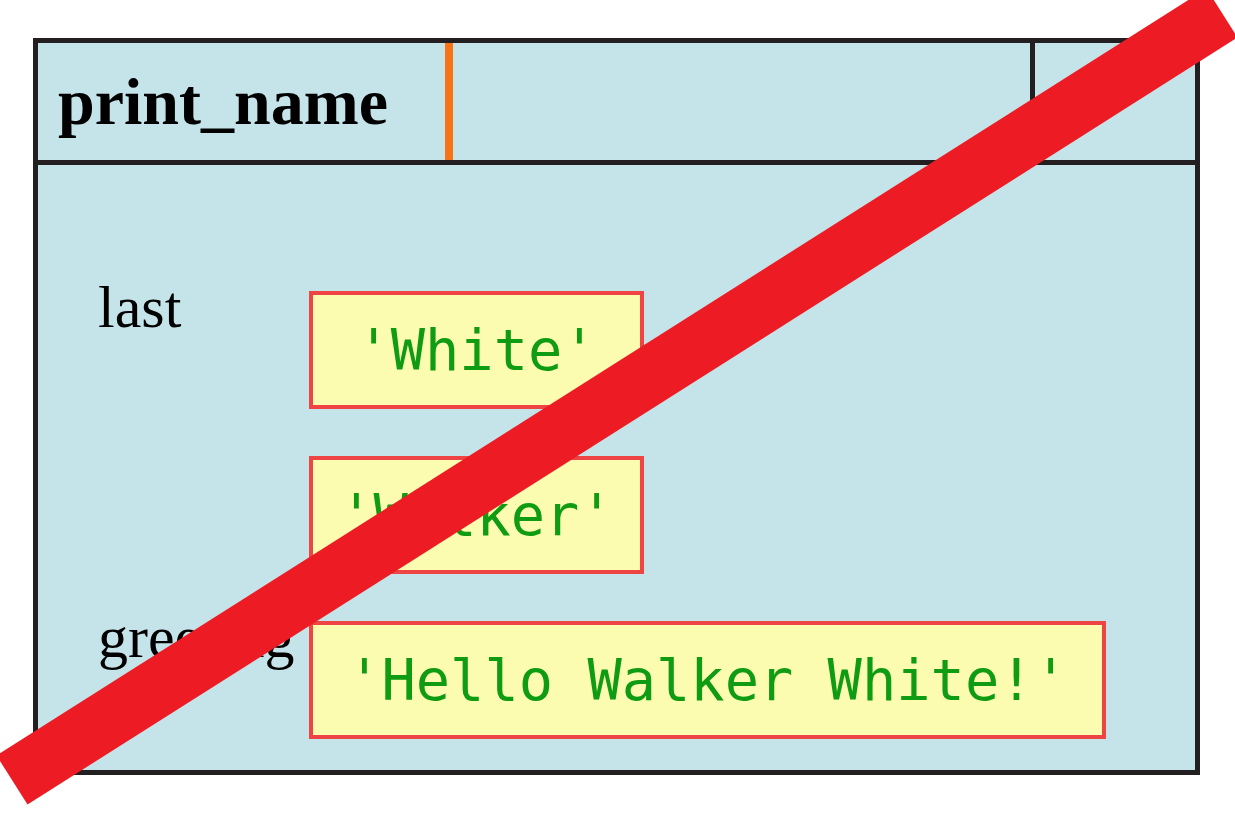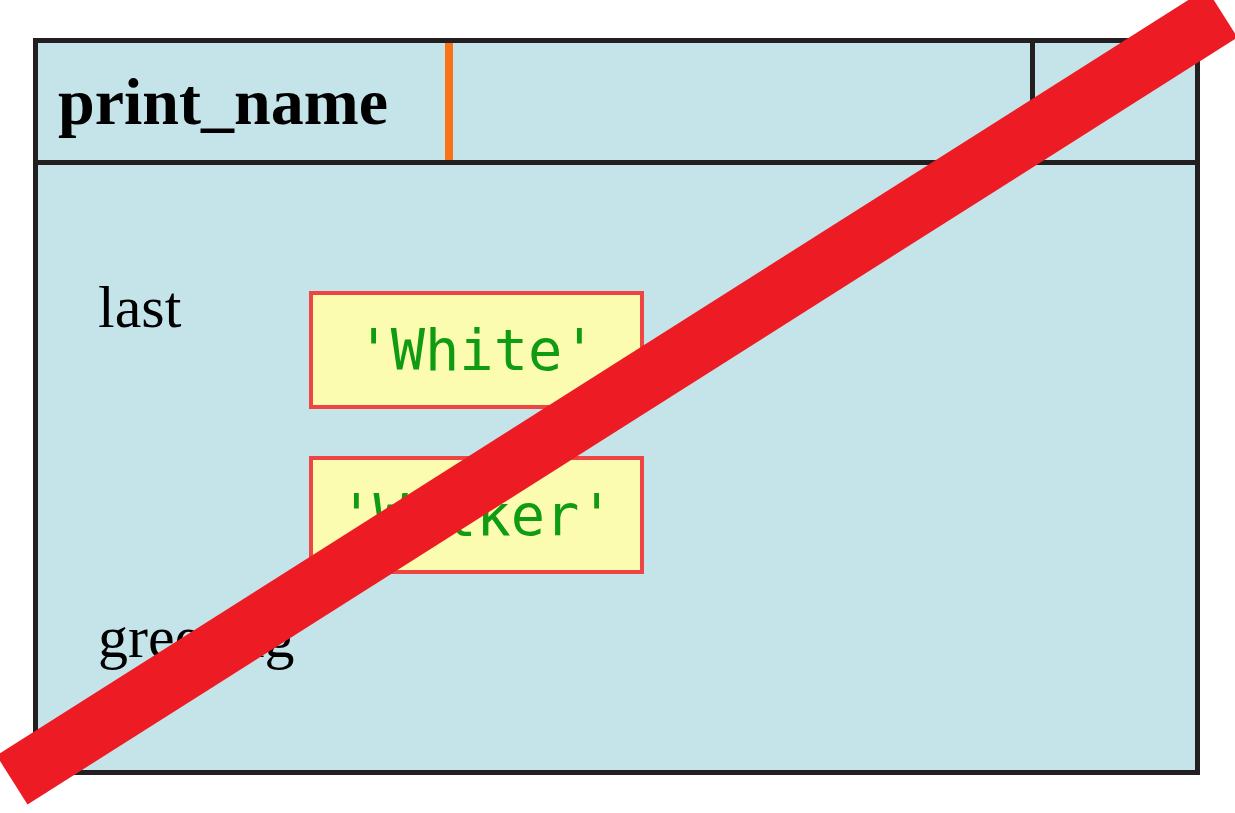--- a/index.html
+++ b/index.html
@@ -178,20 +178,23 @@
       </div>
 
       <div class="var-row row-1">
         <div class="var-value-box box-1">
           <span class="var-value-text">'Walker'</span>
         </div>
       </div>
 
       <div class="var-row row-2">
         <span class="var-label">greeting</span>
+        <div class="var-value-box box-2">
+          <span class="var-value-text">'Hello Walker White!'</span>
+        </div>
       </div>
 
     </div>
   </div>
 
   <svg class="strike-overlay" viewBox="0 0 1235 813" width="1235" height="813" xmlns="http://www.w3.org/2000/svg">
     <line id="strike-line" x1="12" y1="780" x2="1222" y2="13" stroke="#ed1c24" stroke-width="58" stroke-linecap="butt"></line>
   </svg>
 
 </div>

